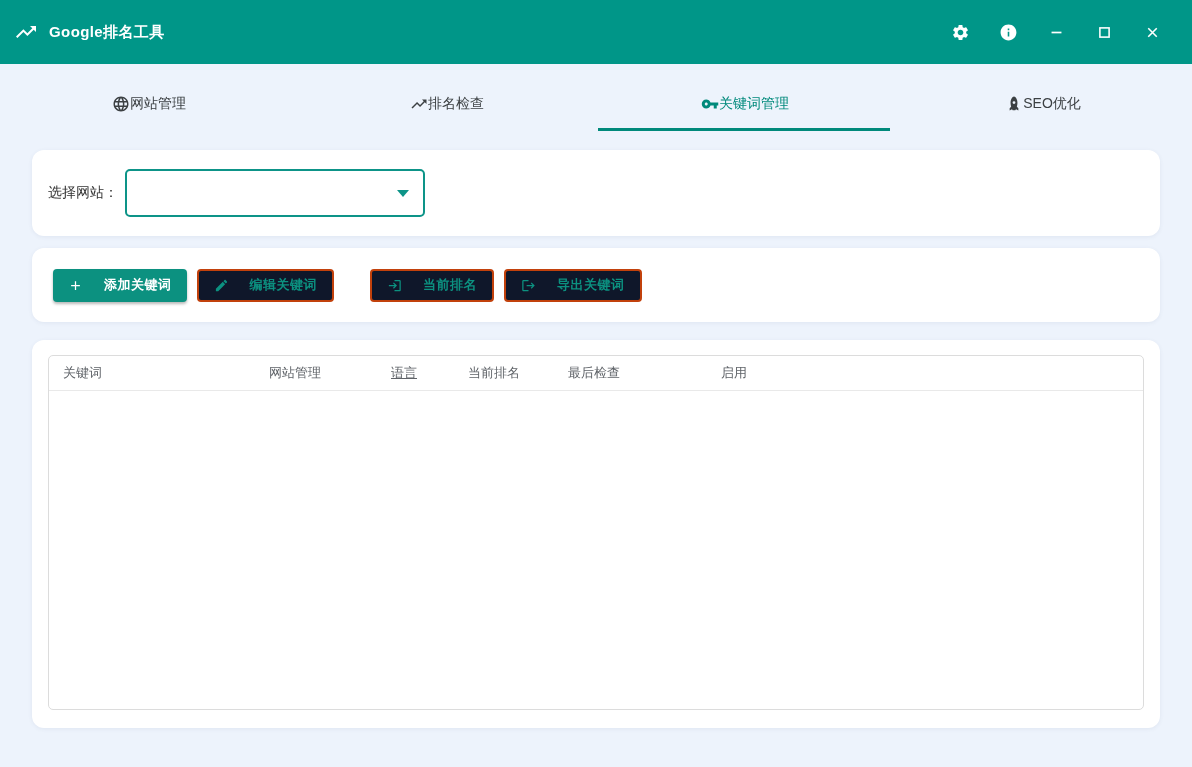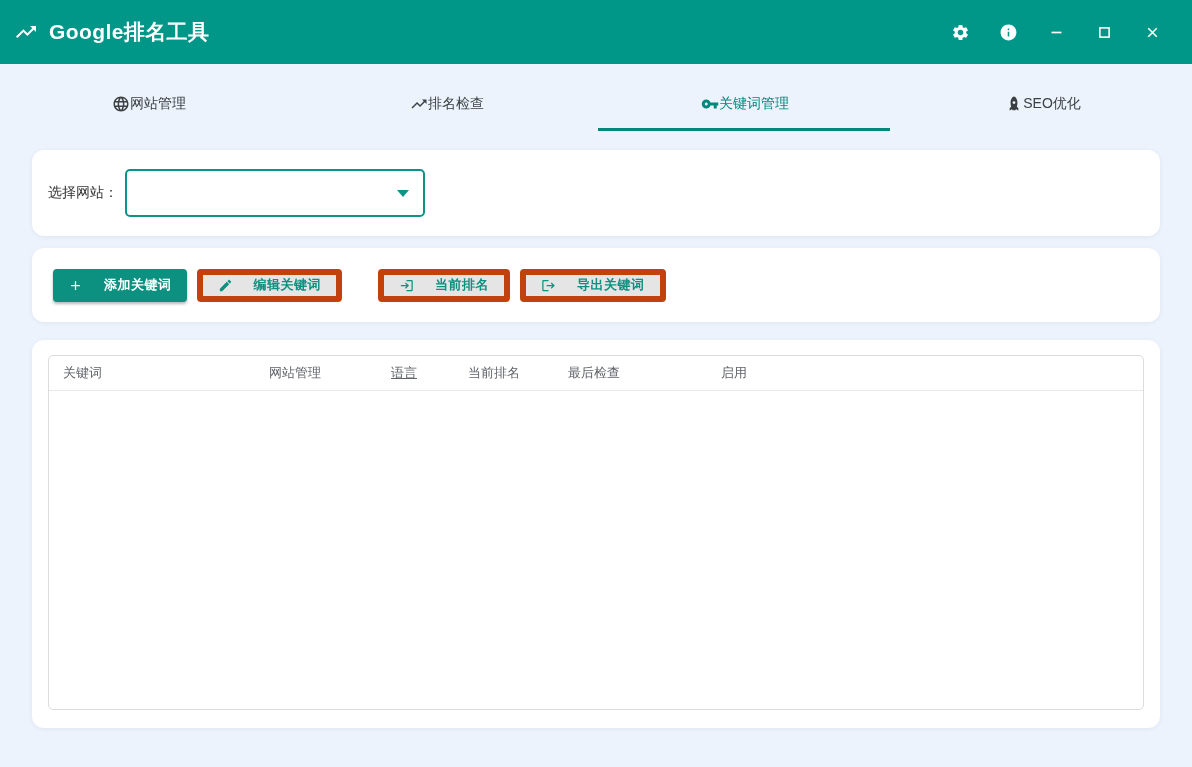--- a/index.html
+++ b/index.html
@@ -10,21 +10,21 @@
     overflow:hidden;
   }
 
   
   .titlebar {
     height:64px; background:#009688; color:#fff;
     display:flex; align-items:center; padding-left:14px;
   }
   .titlebar .app-icon { display:flex; align-items:center; }
   .titlebar .app-icon svg { width:24px; height:24px; }
-  .titlebar .app-title { font-size:21px; font-weight:700; margin-left:11px; letter-spacing:.4px; }
+  .titlebar .app-title { font-size:15px; font-weight:700; margin-left:11px; letter-spacing:.4px; }
   .titlebar .spacer { flex:1; }
   .tb-btn {
     width:48px; height:48px; display:flex; align-items:center; justify-content:center;
     color:#fff; background:transparent; border:none; cursor:pointer;
   }
   .tb-btn svg { width:19px; height:19px; }
   .tb-btn.win svg { width:17px; height:17px; }
   .titlebar .controls { display:flex; align-items:center; margin-right:16px; }
 
   
@@ -72,21 +72,21 @@
   .btn {
     height:33px; border-radius:4px; padding:0 15px; cursor:pointer;
     display:flex; align-items:center; gap:21px;
     font-family:inherit; font-size:13px; font-weight:700; letter-spacing:.5px;
   }
   .btn svg { width:15px; height:15px; flex:0 0 auto; }
   .btn-contained {
     background:#0c9180; color:#fff; border:none;
     box-shadow:0 2px 3px rgba(0,0,0,.28);
   }
-  .btn-outlined { background:#e5e5e5; color:#0c9180; border:6px solid #c2410c; }
+  .btn-outlined { background:#0f172a; color:#0c9180; border:2px solid #c2410c; }
   .toolbar-gap { width:16px; flex:0 0 auto; }
 
   
   .card-table { margin-top:18px; height:388px; padding:15px 16px 18px 16px; }
   .table-box {
     height:100%; border:1px solid #dcdcdc; border-radius:5px;
     background:#fff; overflow:hidden;
   }
   .thead {
     display:flex; align-items:center; height:35px;

